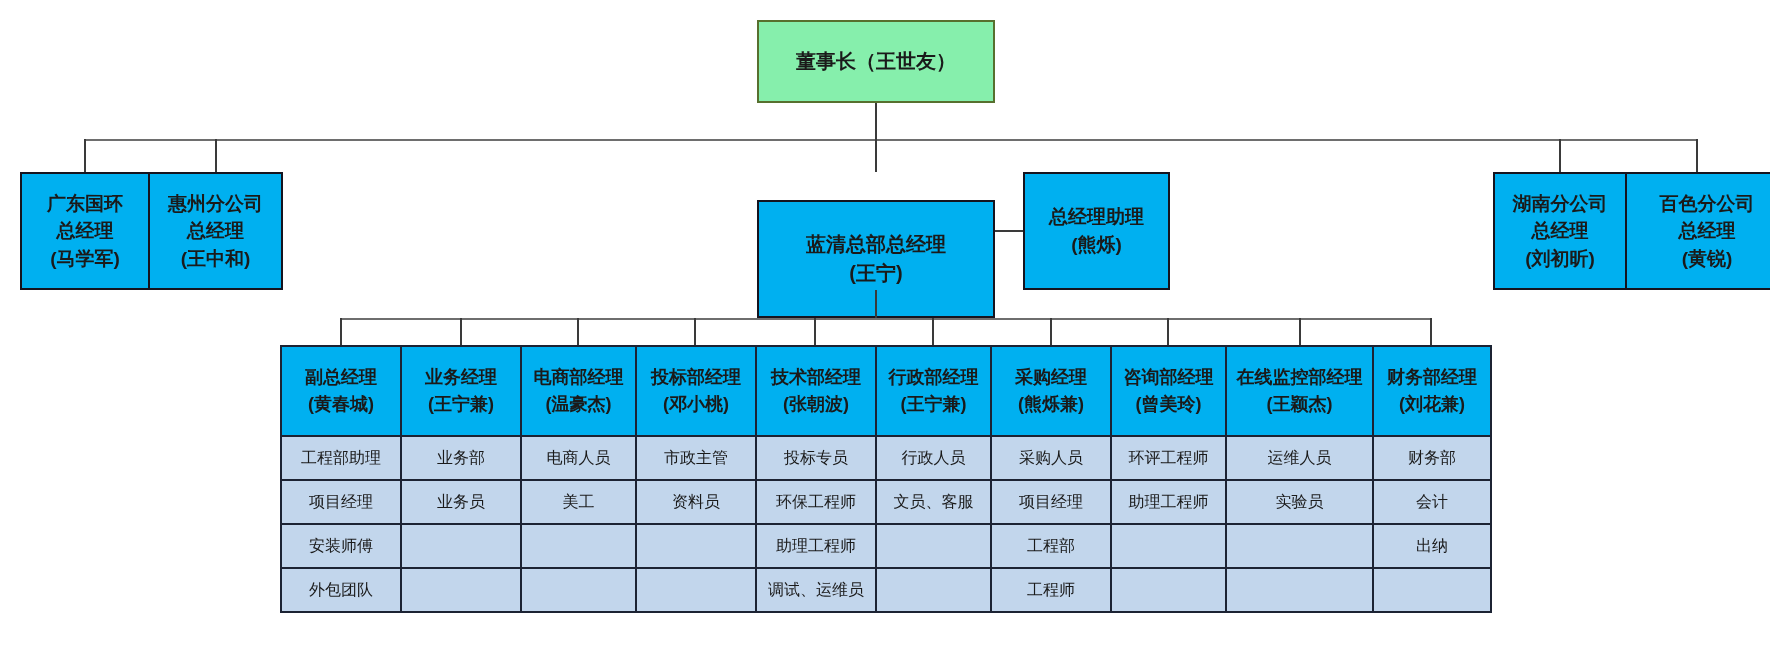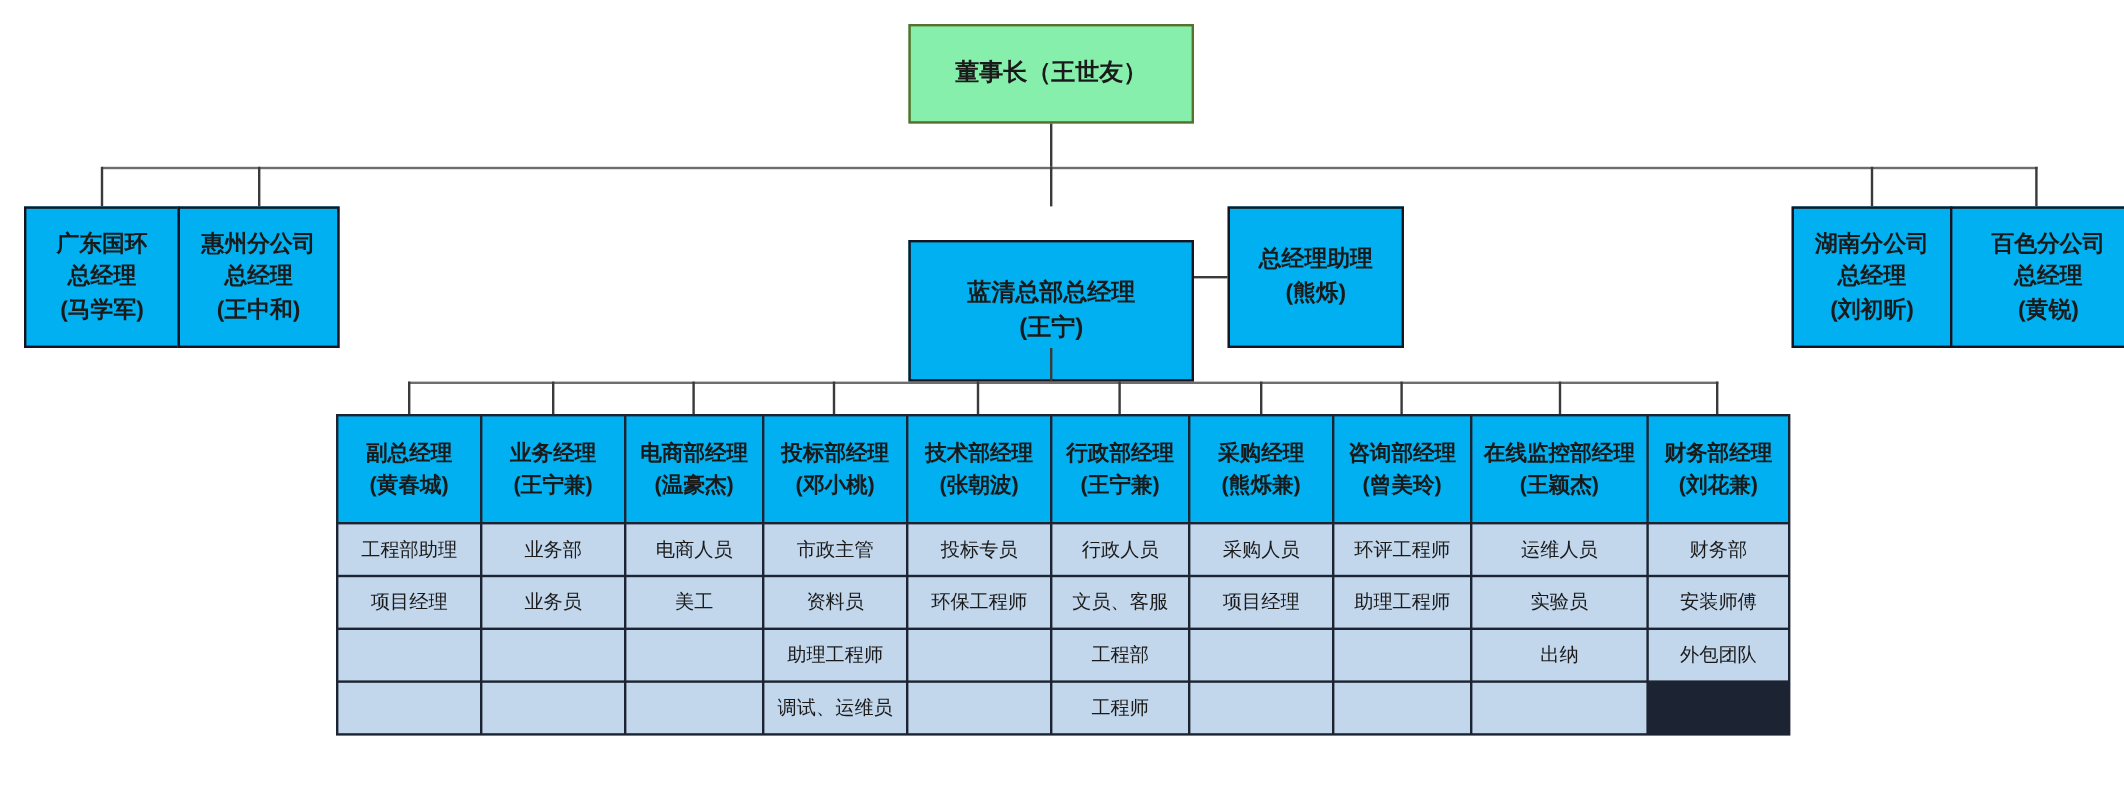--- a/index.html
+++ b/index.html
@@ -110,20 +110,21 @@
 
     <div class="td">项目经理</div>
     <div class="td">业务员</div>
     <div class="td">美工</div>
     <div class="td">资料员</div>
     <div class="td">环保工程师</div>
     <div class="td">文员、客服</div>
     <div class="td">项目经理</div>
     <div class="td">助理工程师</div>
     <div class="td">实验员</div>
+    <div class="td">会计</div>
 
     <div class="td">安装师傅</div>
     <div class="td"></div>
     <div class="td"></div>
     <div class="td"></div>
     <div class="td">助理工程师</div>
     <div class="td"></div>
     <div class="td">工程部</div>
     <div class="td"></div>
     <div class="td"></div>

